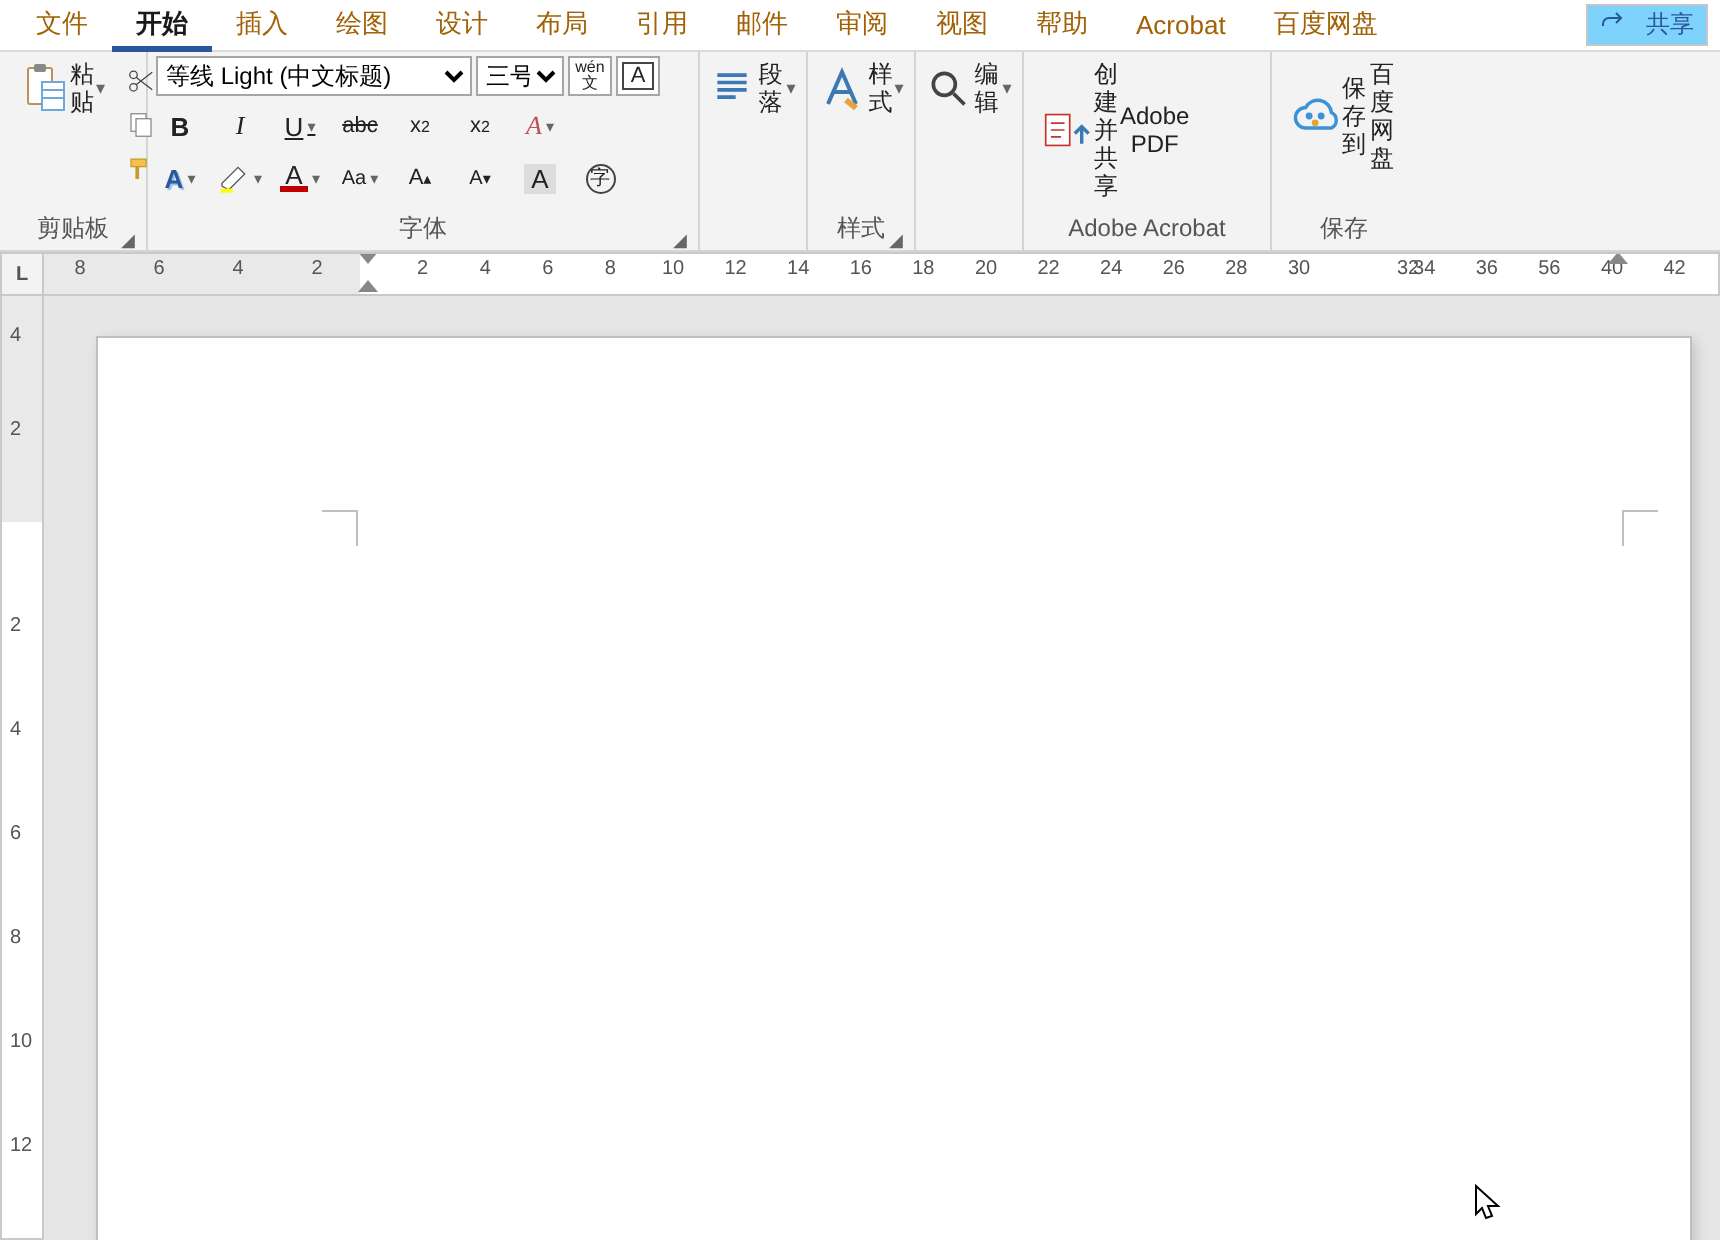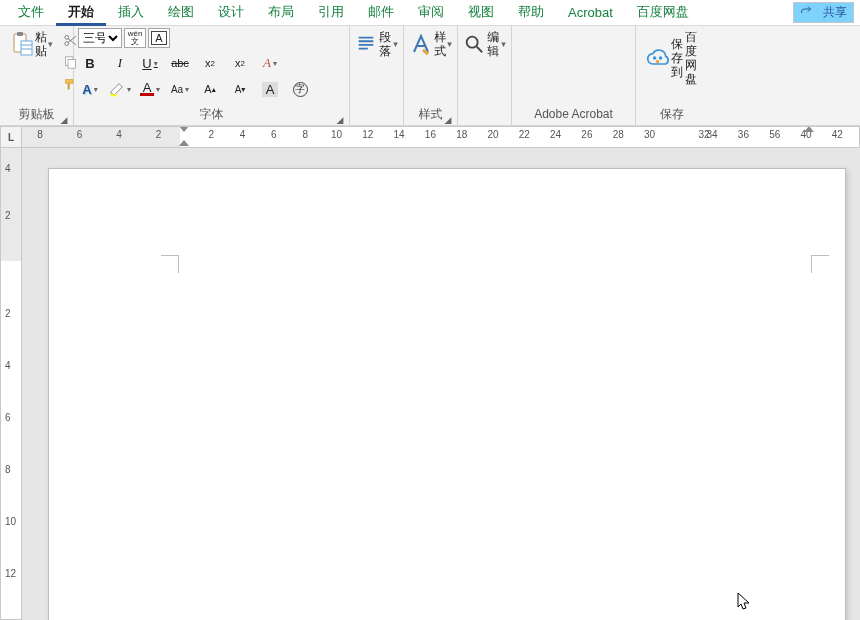--- a/index.html
+++ b/index.html
@@ -20,21 +20,21 @@
     align-items: center;
     height: 26px;
     background: #fff;
     border-bottom: 1px solid #d9d9d9;
     padding-left: 6px;
     font-size: 13px;
   }
   .tab {
     padding: 3px 12px 4px 12px;
     cursor: pointer;
-    color: #15803d;
+    color: #a16207;
   }
   .tab.active {
     font-weight: bold;
     color: #1a1a1a;
     border-bottom: 3px solid #2b579a;
     padding-bottom: 2px;
   }
   .share-btn {
     margin-left: auto;
     margin-right: 6px;
@@ -259,20 +259,23 @@
     <div class="group-label">
       <span>剪贴板</span>
       <span class="launcher">◢</span>
     </div>
   </div>
 
   <div class="group" style="width:276px">
     <div class="group-body">
       <div class="col" style="gap:4px; width:100%">
         <div class="row">
+          <select class="font-name">
+            <option>等线 Light (中文标题)</option>
+          </select>
           <select class="font-size">
             <option>三号</option>
           </select>
           <div class="boxbtn" style="flex-direction:column;line-height:8px;font-size:8px">
             <span>wén</span>
             <span>文</span>
           </div>
           <div class="boxbtn">
             <span style="border:1px solid #444;padding:0 3px;font-size:11px">A</span>
           </div>
@@ -370,20 +373,32 @@
         </span>
         <span>编辑</span>
         <span class="dd">▾</span>
       </div>
     </div>
     <div class="group-label"><span>&nbsp;</span></div>
   </div>
 
   <div class="group" style="width:124px">
     <div class="group-body">
+      <div class="vbtn" style="width:72px">
+        <span class="icon24">
+          <svg width="26" height="24" viewBox="0 0 28 24">
+              <rect x="1" y="3" width="14" height="18" fill="#fff" stroke="#c33"></rect>
+              <path d="M4 8h8M4 12h8M4 16h6" stroke="#c33"></path>
+              <path d="M18 14l4-4 4 4" fill="none" stroke="#3b78b5" stroke-width="2"></path>
+              <path d="M22 10v10" stroke="#3b78b5" stroke-width="2"></path>
+            </svg>
+        </span>
+        <span>创建并共享</span>
+        <span>Adobe PDF</span>
+      </div>
     </div>
     <div class="group-label"><span>Adobe Acrobat</span></div>
   </div>
 
   <div class="group" style="width:72px;border-right:none">
     <div class="group-body" style="justify-content:center">
       <div class="vbtn">
         <span class="icon24">
           <svg width="26" height="22" viewBox="0 0 28 22">
               <path d="M8 18a6 6 0 010-12 8 8 0 0115 3 5 5 0 010 9H8z" fill="none" stroke="#3a93d6" stroke-width="2"></path>

